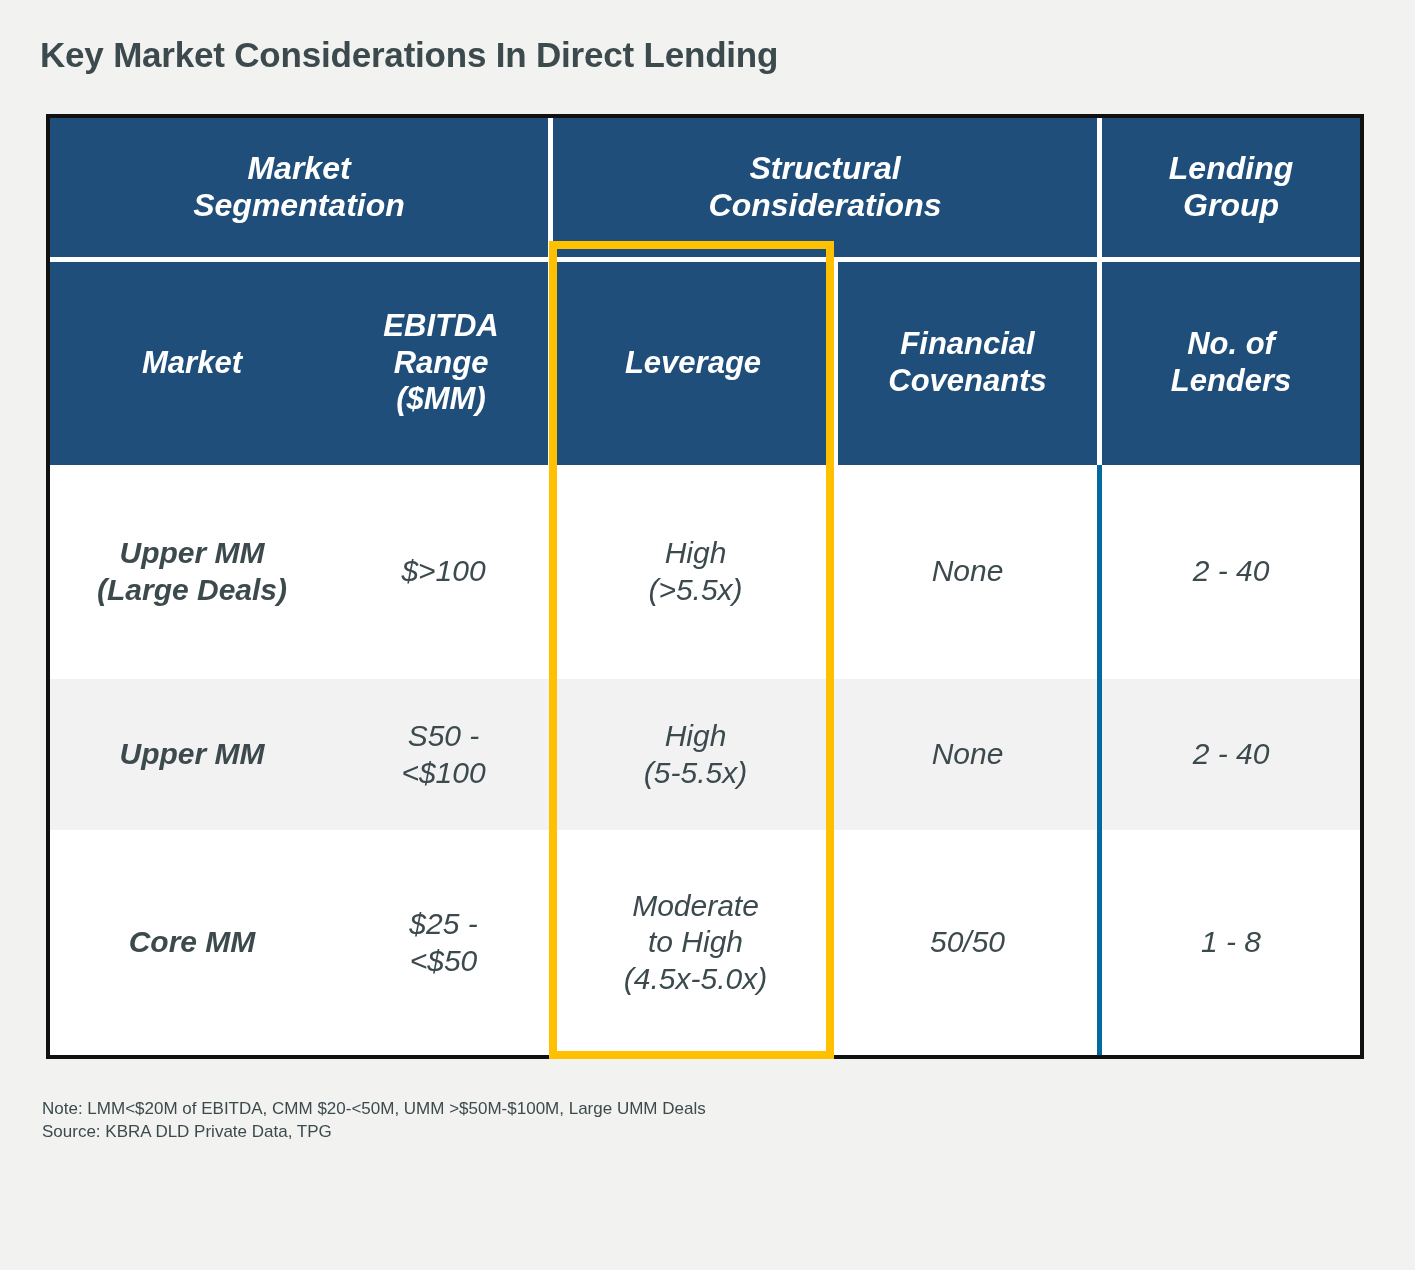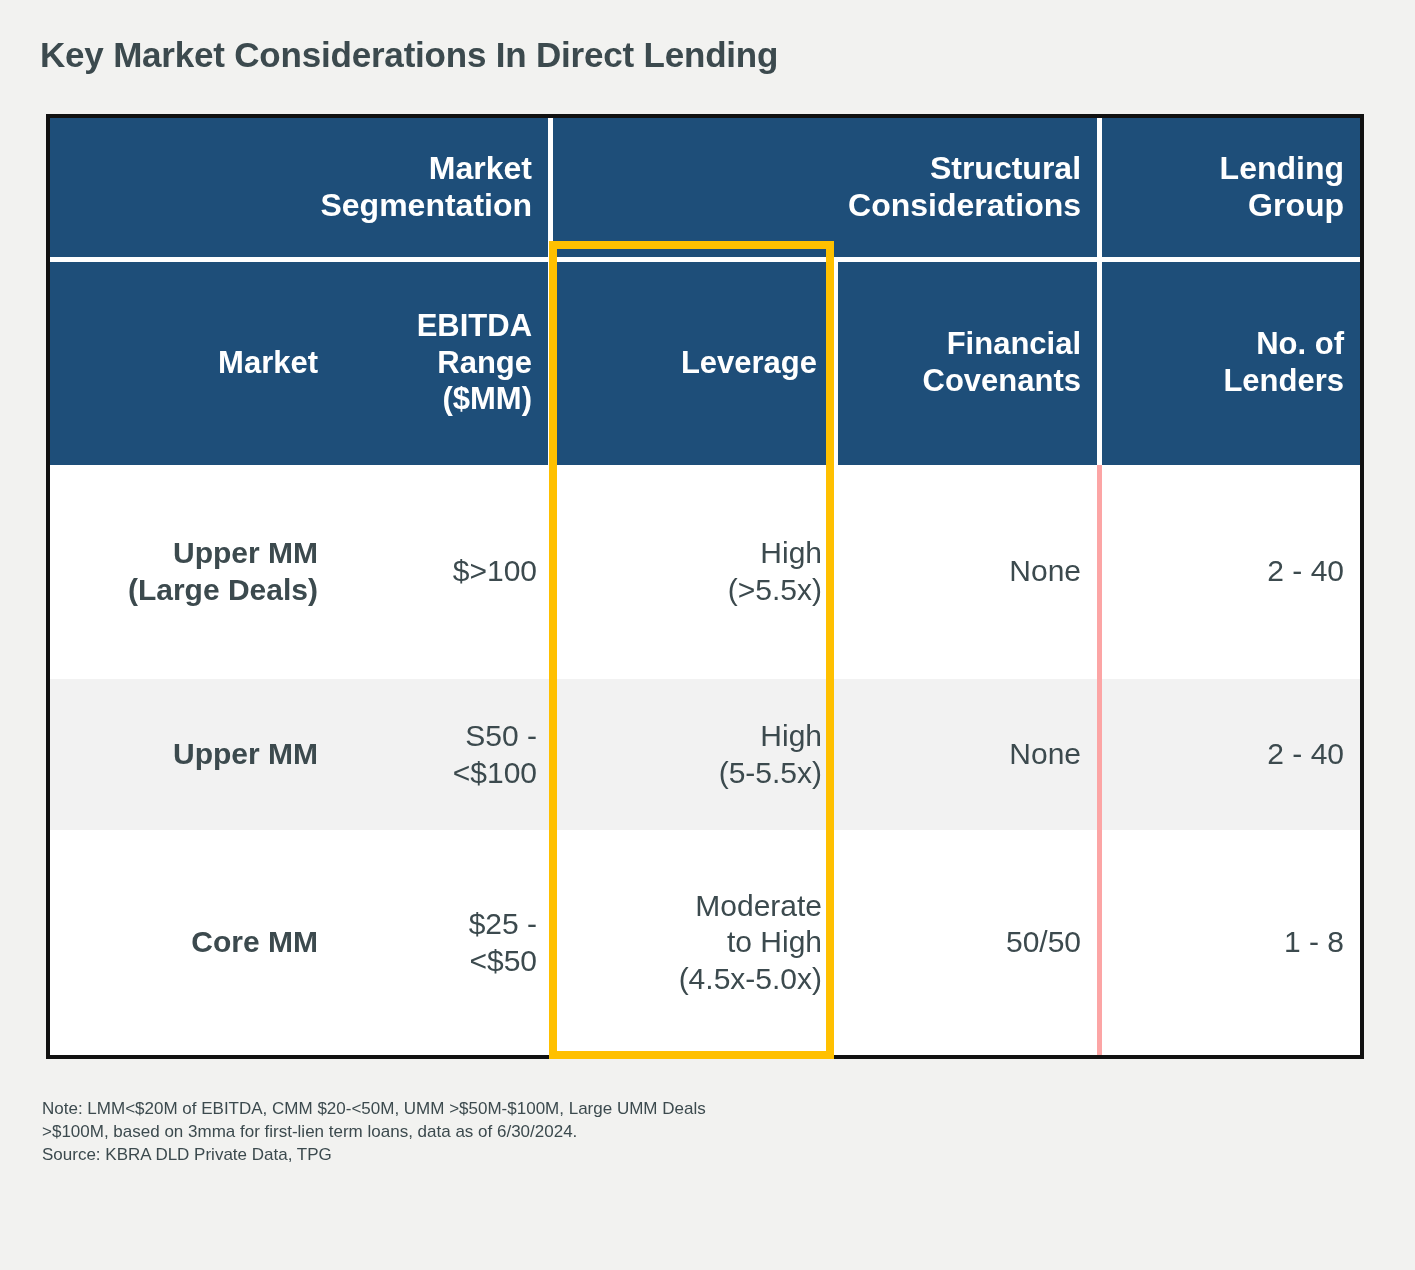--- a/index.html
+++ b/index.html
@@ -48,24 +48,25 @@
 
   table.grid {
     border-collapse: separate;
     border-spacing: 0;
     width: 100%;
     height: 100%;
     table-layout: fixed;
   }
 
   table.grid td {
-    padding: 16px;
+    padding: 8px;
     vertical-align: middle;
-    text-align: right;
+    text-align: center;
     box-sizing: border-box;
+    font-style: italic;
   }
 
   
   .hdr-top {
     background: #1E4E79;
     color: #ffffff;
     font-weight: bold;
     font-size: 32px;
     line-height: 1.18;
     height: 126px;
@@ -89,21 +90,21 @@
   }
   .row-white td { background: #ffffff; }
   .row-gray  td { background: #F2F2F2; }
 
   .cell-market {
     font-weight: bold;
   }
   .cell-plain {
     font-weight: normal;
   }
-  .col-div { border-right: 5px solid #fca5a5; }
+  .col-div { border-right: 5px solid #0369a1; }
 
   .r1 { height: 188px; }
   .r2 { height: 133px; }
   .r3 { height: 197px; }
   .r4 { height: 123px; }
 
   
   #leverage-highlight {
     position: absolute;
     left: 549px;
@@ -246,17 +247,16 @@
 
 
       </tbody>
     </table>
   </div>
 
   <div id="leverage-highlight"></div>
 
   <div id="footnote">
     <div class="fn-line">Note: LMM&lt;$20M of EBITDA, CMM $20-&lt;50M, UMM &gt;$50M-$100M, Large UMM Deals</div>
-    <div class="fn-line">&gt;$100M, based on 3mma for first-lien term loans, data as of 6/30/2024.</div>
     <div class="fn-line">Source: KBRA DLD Private Data, TPG</div>
   </div>
 
 </div>
 
 </body></html>

